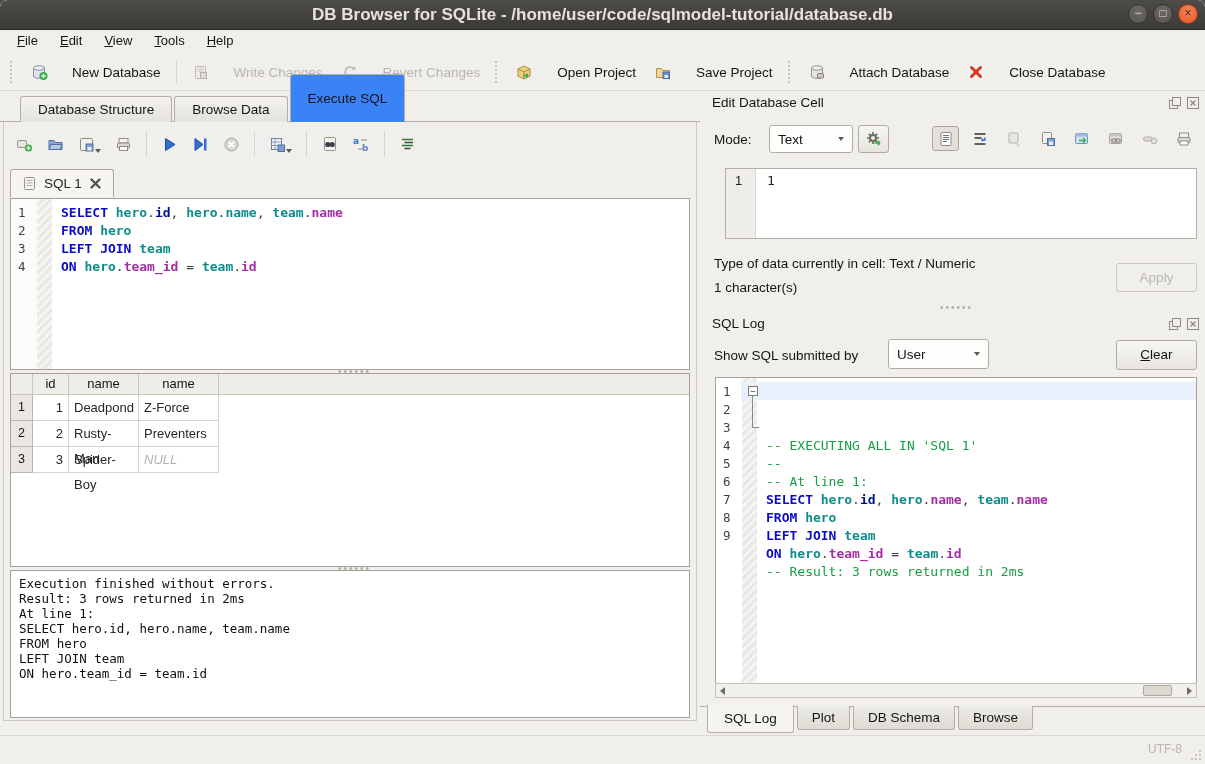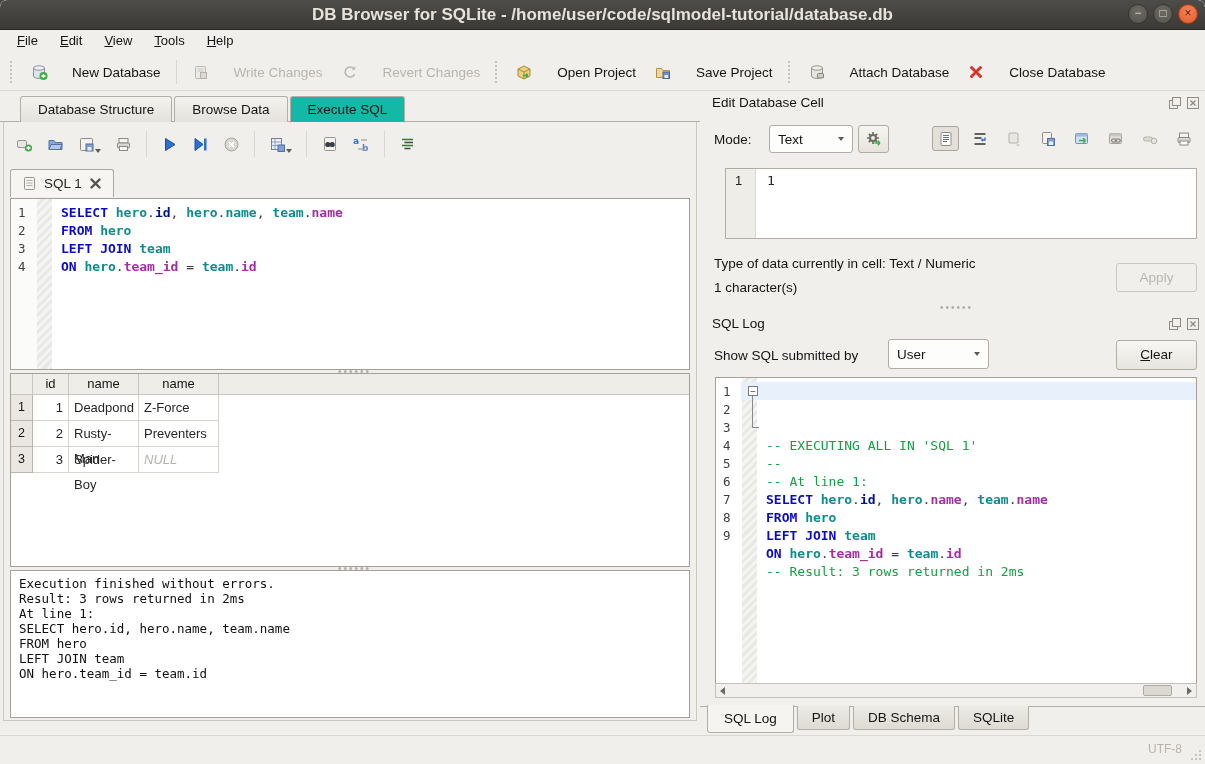--- a/index.html
+++ b/index.html
@@ -20,21 +20,21 @@
 .tb{display:flex;align-items:center;gap:24px;padding:5px 9px;color:#141414;white-space:nowrap;font-size:13.5px}
 .tb.dis{color:#b9b5ad}
 .caret{width:0;height:0;border-left:3.5px solid transparent;border-right:3.5px solid transparent;border-top:4px solid #5c5a55}
 .caret.down-low{align-self:flex-end;margin-bottom:3px;margin-left:-2px}
 .hndl{width:5px;height:22px;border-left:2px dotted #c7c3bb;margin:0 6px}
 .vsep{width:1px;height:24px;background:#d9d6cf;margin:0 6px}
 .ic{display:inline-flex;align-items:center;justify-content:center}
 
 .mtabs{position:absolute;left:20px;top:93px;display:flex;align-items:flex-end;height:29px;z-index:3}
 .mtab{padding:5px 17px;background:linear-gradient(#f3f2ee,#e4e2dd);border:1px solid #b3afa7;border-bottom:none;margin-right:2px;border-radius:3px 3px 0 0;color:#141414;font-size:13.5px}
-.mtab.active{background:#14b8a6;padding:5px 17px;border-bottom:1px solid #f5f4f0;margin-bottom:-1px}
+.mtab.active{background:#3b82f6;padding:16px 17px;border-bottom:1px solid #f5f4f0;margin-bottom:-1px}
 .tabline{position:absolute;left:0;top:121px;width:700px;height:1px;background:#b3afa7;z-index:1}
 .left-frame{position:absolute;left:3px;top:122px;width:694px;height:599px;background:#f0efeb;border:1px solid #ccc8c0;border-top:none}
 
 .sqltb{position:absolute;left:16px;top:131px;display:flex;align-items:center;gap:14px;z-index:2}
 .sqltb .vsep{height:26px;margin:0 0}
 .sbtn{display:flex;align-items:flex-end}
 
 .stab{position:absolute;left:10px;top:169px;display:flex;align-items:center;gap:7px;background:#f6f5f1;border:1px solid #aba79f;border-bottom:none;border-radius:3px 3px 0 0;padding:6px 11px;z-index:4;font-size:13.5px}
 
 .editor,.log{background:#fff;border:1px solid #a5a19a;display:flex;font-family:"DejaVu Sans Mono",monospace;font-size:13px}
@@ -513,21 +513,21 @@
           <path d="M3 1v8l5-4z" fill="#6e6b64"></path>
         </svg>
       </span>
   </div>
 
   <div class="btabline"></div>
   <div class="btabs">
     <div class="btab active">SQL Log</div>
     <div class="btab">Plot</div>
     <div class="btab">DB Schema</div>
-    <div class="btab">SQLite</div>
+    <div class="btab">Browse</div>
   </div>
 
   <div class="statusbar">
     <div class="enc">UTF-8</div>
     <div class="grip">
       <i style="right:4px;bottom:4px"></i>
         <i style="right:4px;bottom:8px"></i>
         <i style="right:8px;bottom:4px"></i>
         <i style="right:4px;bottom:12px"></i>
         <i style="right:12px;bottom:4px"></i>

